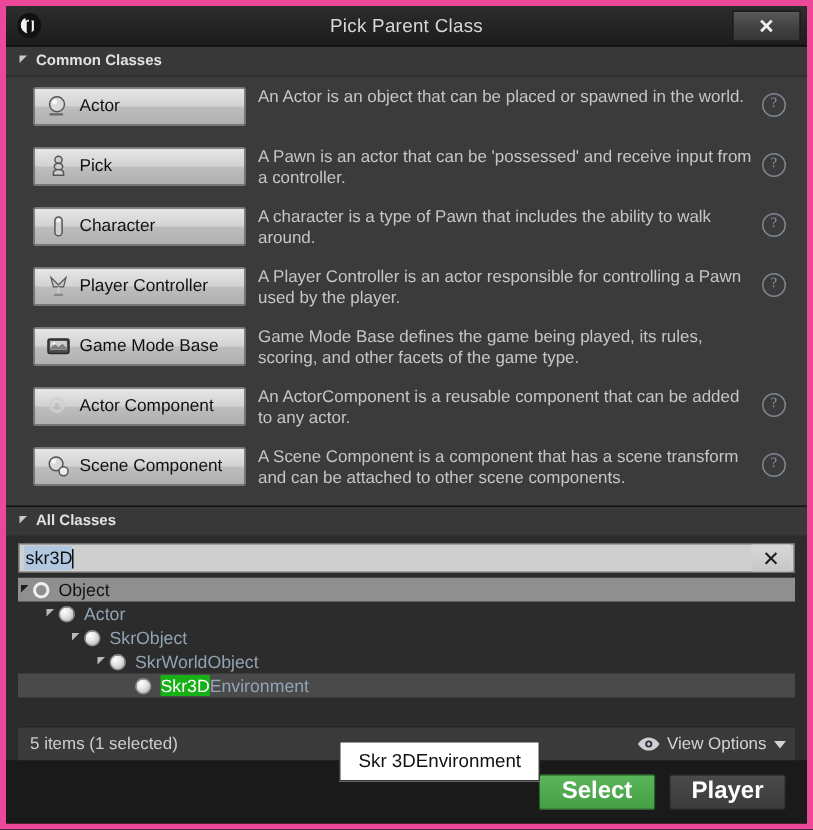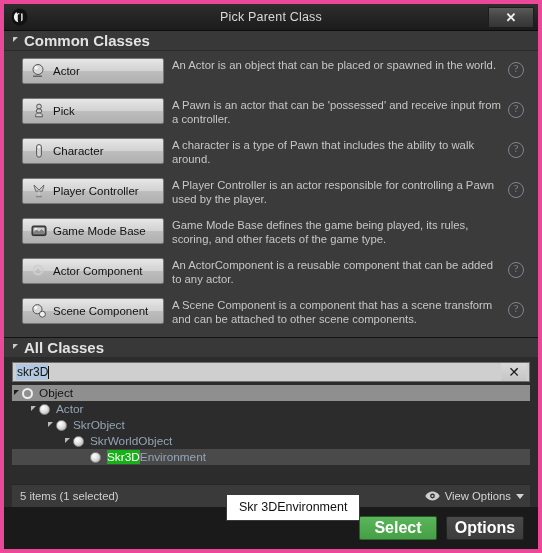--- a/index.html
+++ b/index.html
@@ -83,21 +83,21 @@
     cursor: pointer;
   }
   .tri-down {
     width: 0; height: 0;
     border-left: 5px solid #c9c9c9;
     border-bottom: 5px solid transparent;
     margin-right: 6px;
     margin-top: -2px;
   }
   .section-title {
-    font-size: 15px;
+    font-size: 10px;
     font-weight: bold;
     color: #e2e2e2;
   }
 
   
   .common-wrap {
     background: #3b3b3b;
     border-bottom: 1px solid #131313;
     padding: 6px 0 8px 0;
     height: 287px;
@@ -531,16 +531,16 @@
         <span>View Options</span>
         <span class="caret-down"></span>
       </span>
     </div>
   </div>
 
   <div class="tooltip">Skr 3DEnvironment</div>
 
   <div class="footer">
     <div class="btn-primary">Select</div>
-    <div class="btn-secondary">Options</div>
+    <div class="btn-secondary">Player</div>
   </div>
 
 </div>
 
 </body></html>

